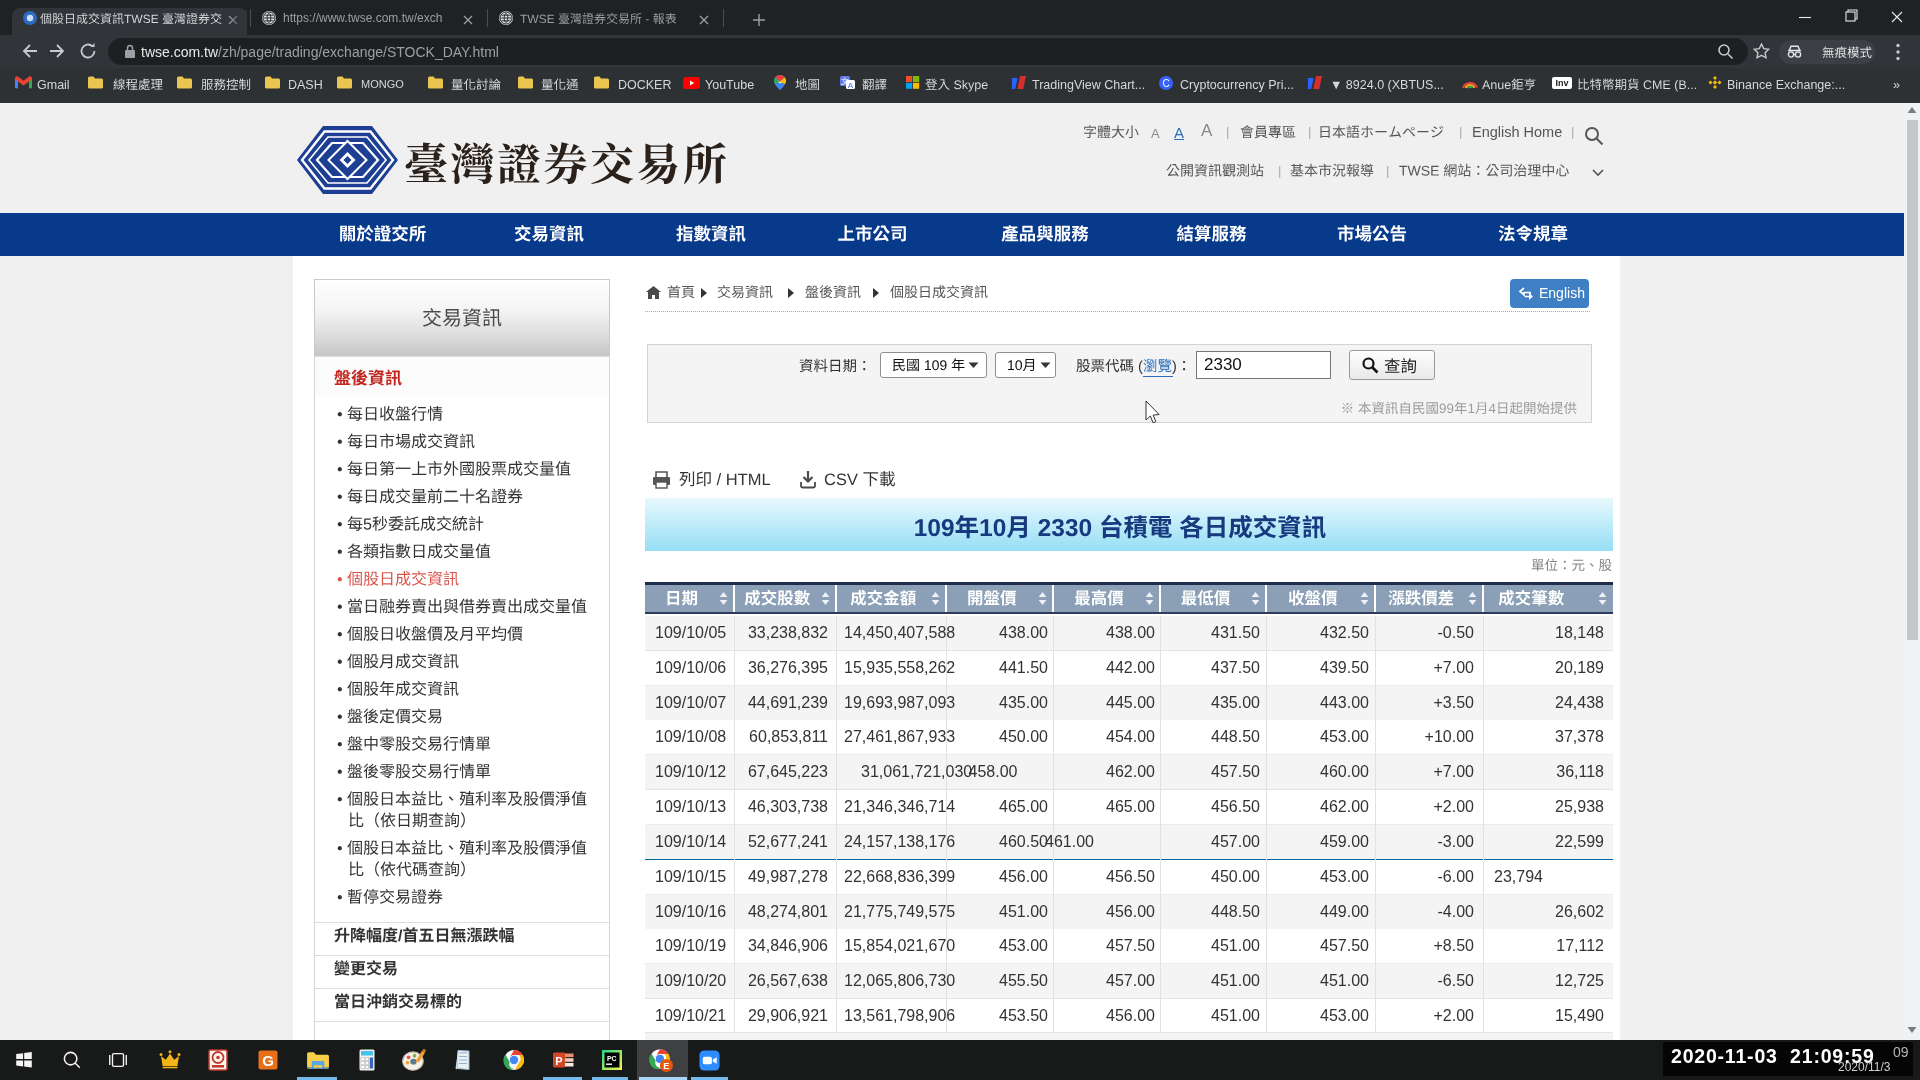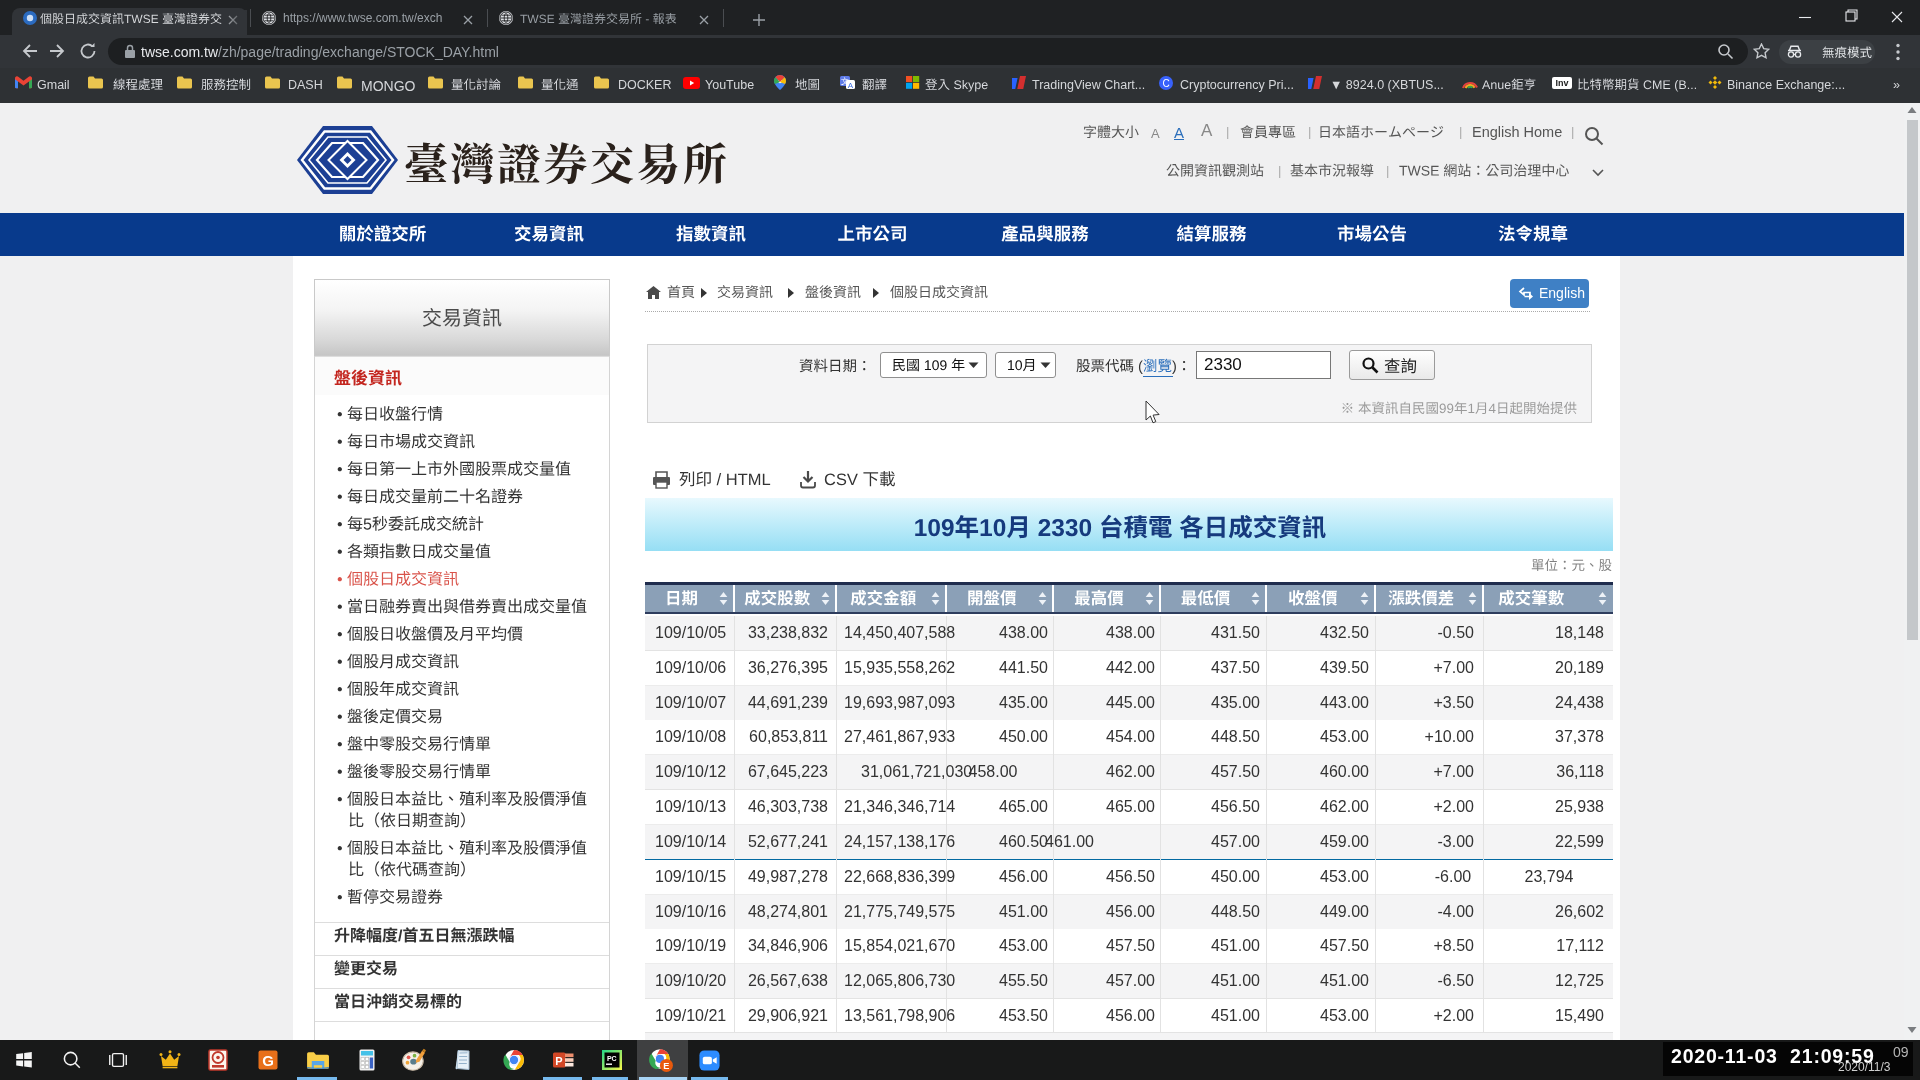--- a/index.html
+++ b/index.html
@@ -191,21 +191,21 @@
     <path d="M1 12a7.5 7.5 0 0114-.5" stroke="#e6413d" stroke-width="2" fill="none"></path>
     <path d="M3.5 12a5 5 0 019-.3" stroke="#f5a623" stroke-width="2" fill="none"></path>
     <path d="M6 12a2.6 2.6 0 014.4-.2" stroke="#37a84c" stroke-width="2" fill="none"></path>
   </svg>
 <div class="ab" style="left:1552px;top:77px;width:20px;height:12px;background:#fff;border-radius:2px;font-size:9px;font-weight:bold;color:#222;text-align:center;line-height:12px">Inv</div>
 <svg class="ab" style="left:1708px;top:76px" width="14" height="14">
     <path d="M7 0l2 2-2 2-2-2zM2.5 4.5l2 2-2 2-2-2zM11.5 4.5l2 2-2 2-2-2zM7 9l2 2-2 2-2-2zM7 4.2l2.3 2.3L7 8.8 4.7 6.5z" fill="#f0b90b"></path>
   </svg>
 <div class="ab" style="left:37px;top:78px;font-size:12.5px;color:#d5d7da">Gmail</div>
 <div class="ab" style="left:288px;top:78px;font-size:12.5px;color:#d5d7da">DASH</div>
-<div class="ab" style="left:361px;top:78px;font-size:14px;color:#d5d7da">MONGO</div>
+<div class="ab" style="left:361px;top:78px;font-size:11px;color:#d5d7da">MONGO</div>
 <div class="ab" style="left:618px;top:78px;font-size:12.5px;color:#d5d7da">DOCKER</div>
 <div class="ab" style="left:705px;top:78px;font-size:12.5px;color:#d5d7da">YouTube</div>
 <div class="ab" style="left:1032px;top:78px;font-size:12.5px;color:#d5d7da">TradingView Chart...</div>
 <div class="ab" style="left:1180px;top:78px;font-size:12.5px;color:#d5d7da">Cryptocurrency Pri...</div>
 <div class="ab" style="left:1330px;top:78px;font-size:12.5px;color:#d5d7da">▼ 8924.0 (XBTUS...</div>
 <div class="ab" style="left:1727px;top:78px;font-size:12.5px;color:#d5d7da">Binance Exchange:...</div>
 <div class="ab" style="left:1893px;top:78px;font-size:12.5px;color:#d5d7da">»</div>
 
 <div class="ab" id="page"></div>
 <div class="ab" id="scroll"></div>
@@ -500,22 +500,22 @@
       <i class="vline" style="left:621px;top:0;height:35px"></i>
       <i class="vline" style="left:730px;top:0;height:35px"></i>
       <i class="vline" style="left:838px;top:0;height:35px"></i>
       <span class="c" style="left:10px;width:70px;text-align:center">109/10/15</span>
       <span class="c num" style="left:73px;width:110px;text-align:right">49,987,278</span>
       <span class="c num" style="left:199px;width:110px;text-align:right">22,668,836,399</span>
       <span class="c num" style="left:293px;width:110px;text-align:right">456.00</span>
       <span class="c num" style="left:400px;width:110px;text-align:right">456.50</span>
       <span class="c num" style="left:505px;width:110px;text-align:right">450.00</span>
       <span class="c num" style="left:614px;width:110px;text-align:right">453.00</span>
-      <span class="c num" style="left:753px;width:110px;text-align:center">-6.00</span>
-      <span class="c num" style="left:849px;width:110px;text-align:center">23,794</span>
+      <span class="c num" style="left:719px;width:110px;text-align:right">-6.00</span>
+      <span class="c num" style="left:849px;width:110px;text-align:left">23,794</span>
     </div>
 <div class="trow gr" style="top:792px;border-bottom:1px solid #e3e3e3">
       <i class="vline" style="left:89px;top:0;height:35px"></i>
       <i class="vline" style="left:191px;top:0;height:35px"></i>
       <i class="vline" style="left:301px;top:0;height:35px"></i>
       <i class="vline" style="left:408px;top:0;height:35px"></i>
       <i class="vline" style="left:515px;top:0;height:35px"></i>
       <i class="vline" style="left:621px;top:0;height:35px"></i>
       <i class="vline" style="left:730px;top:0;height:35px"></i>
       <i class="vline" style="left:838px;top:0;height:35px"></i>

